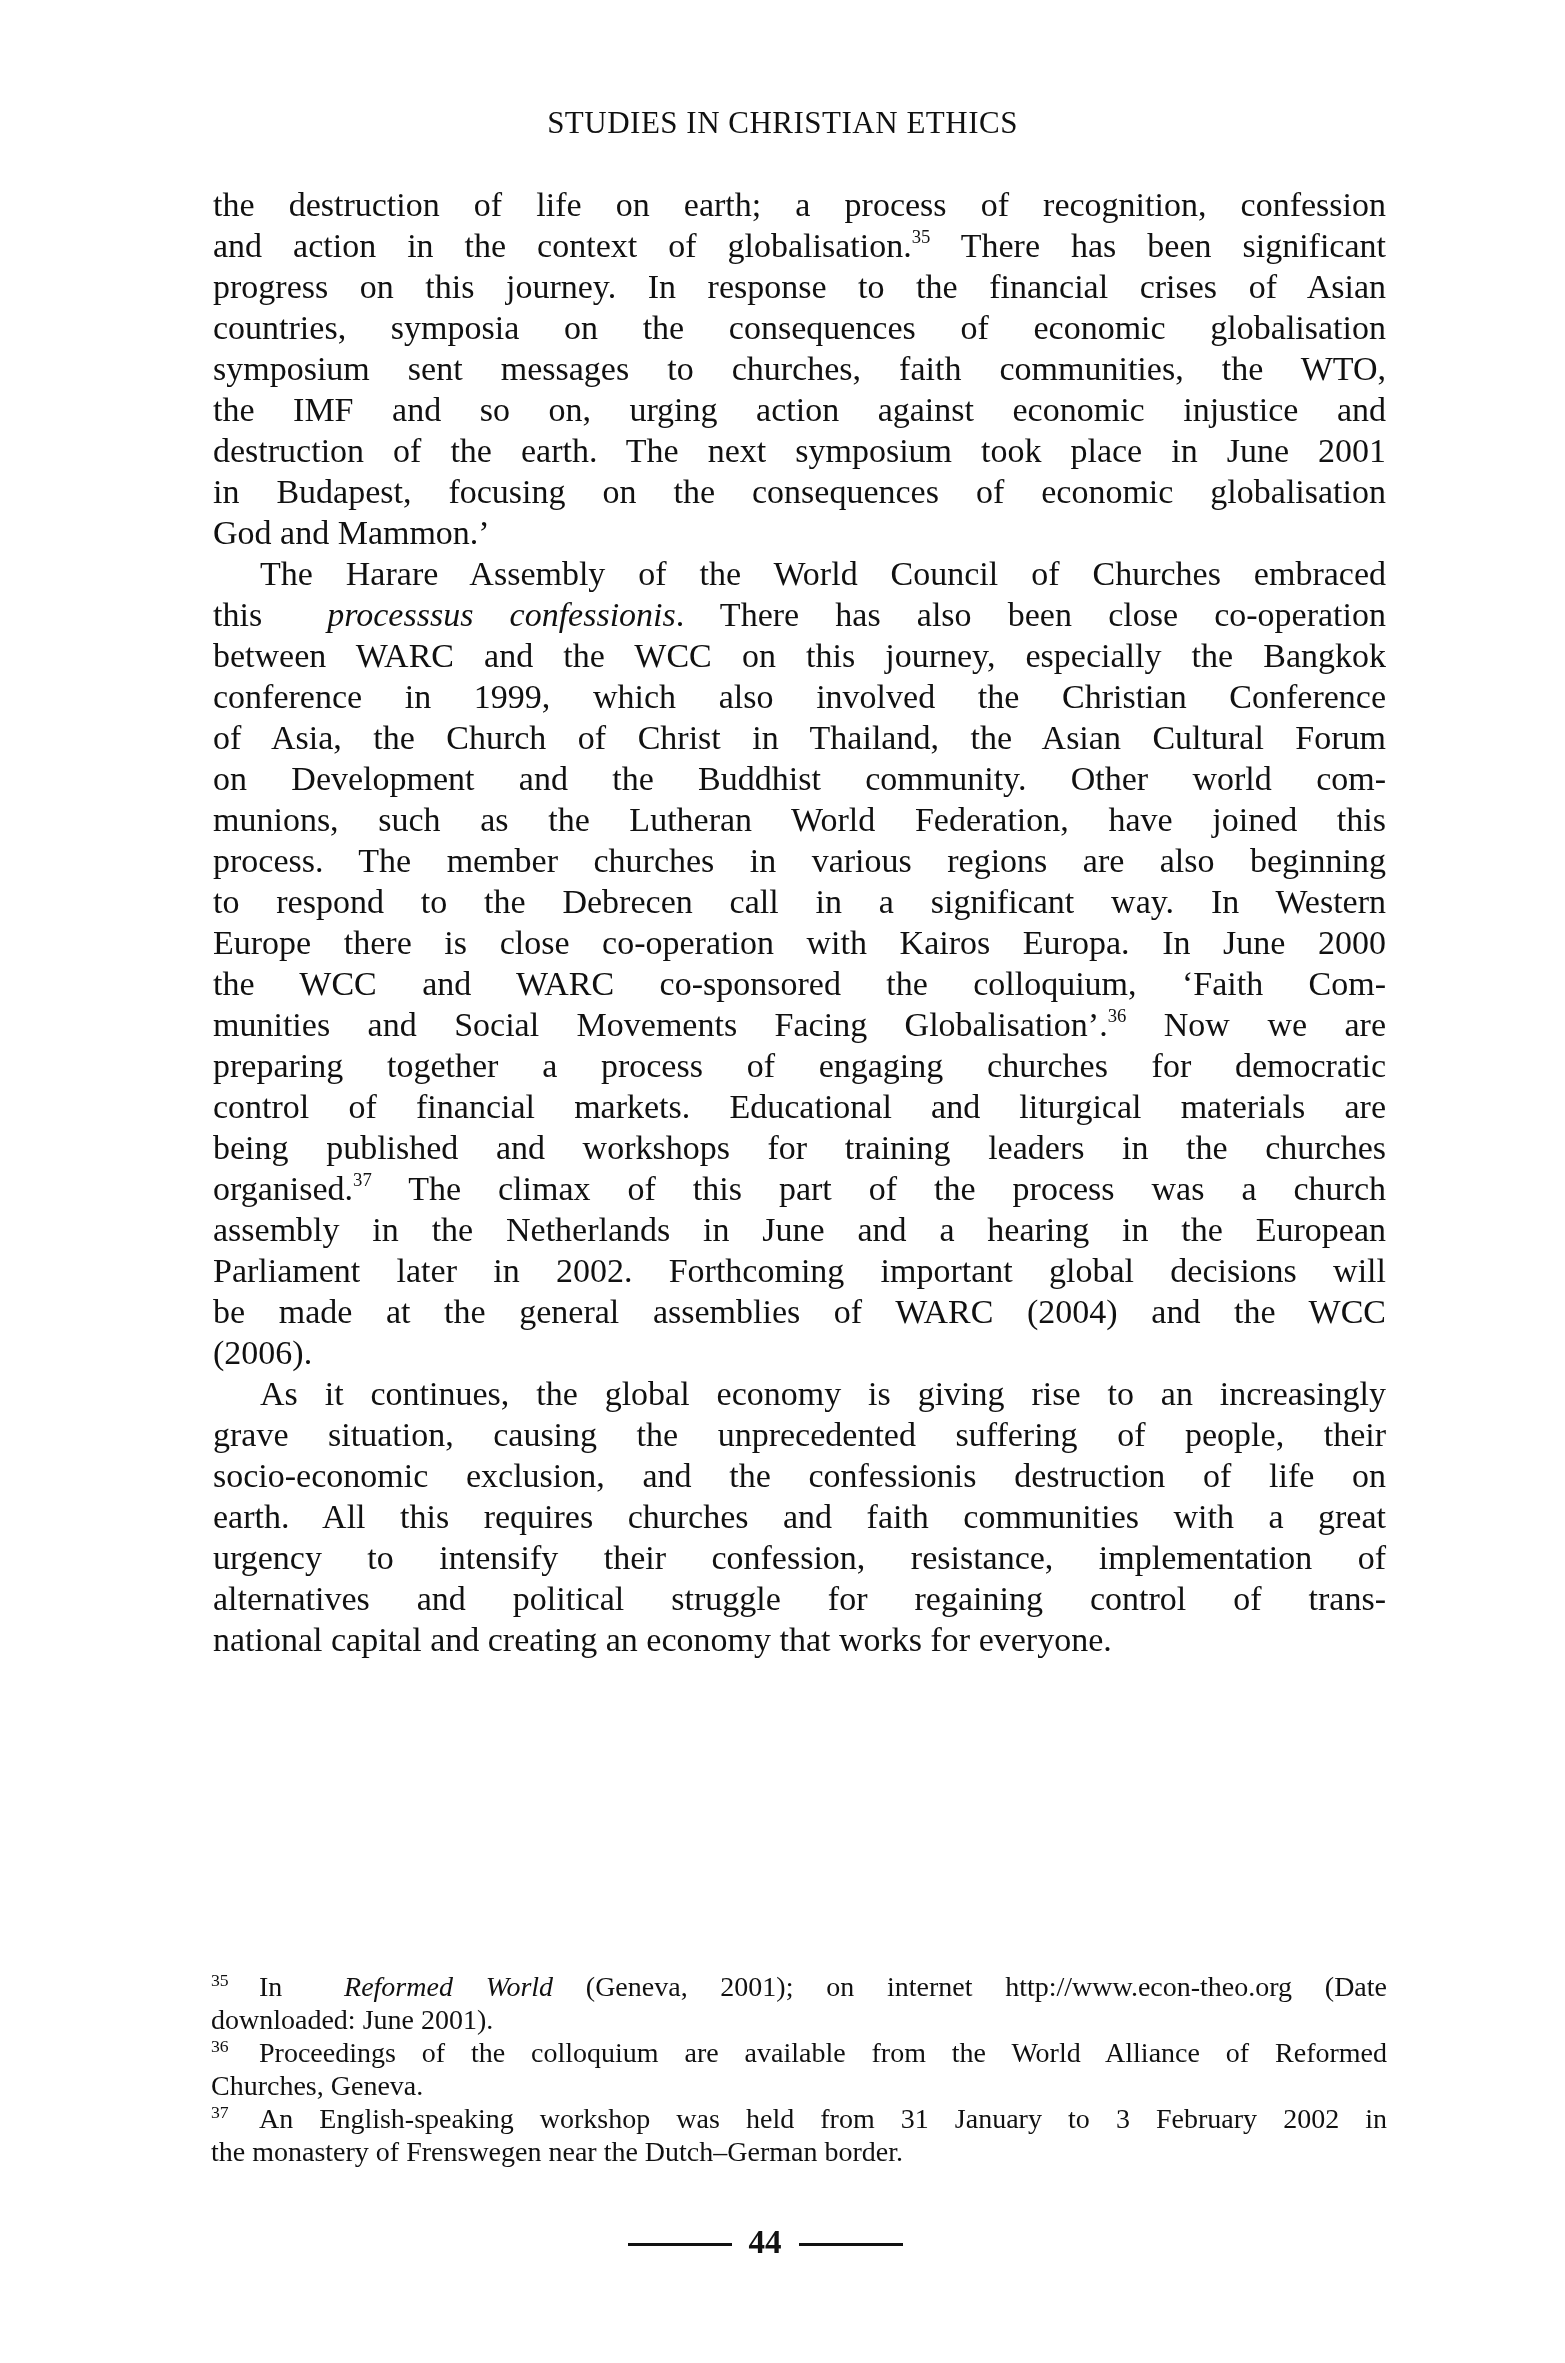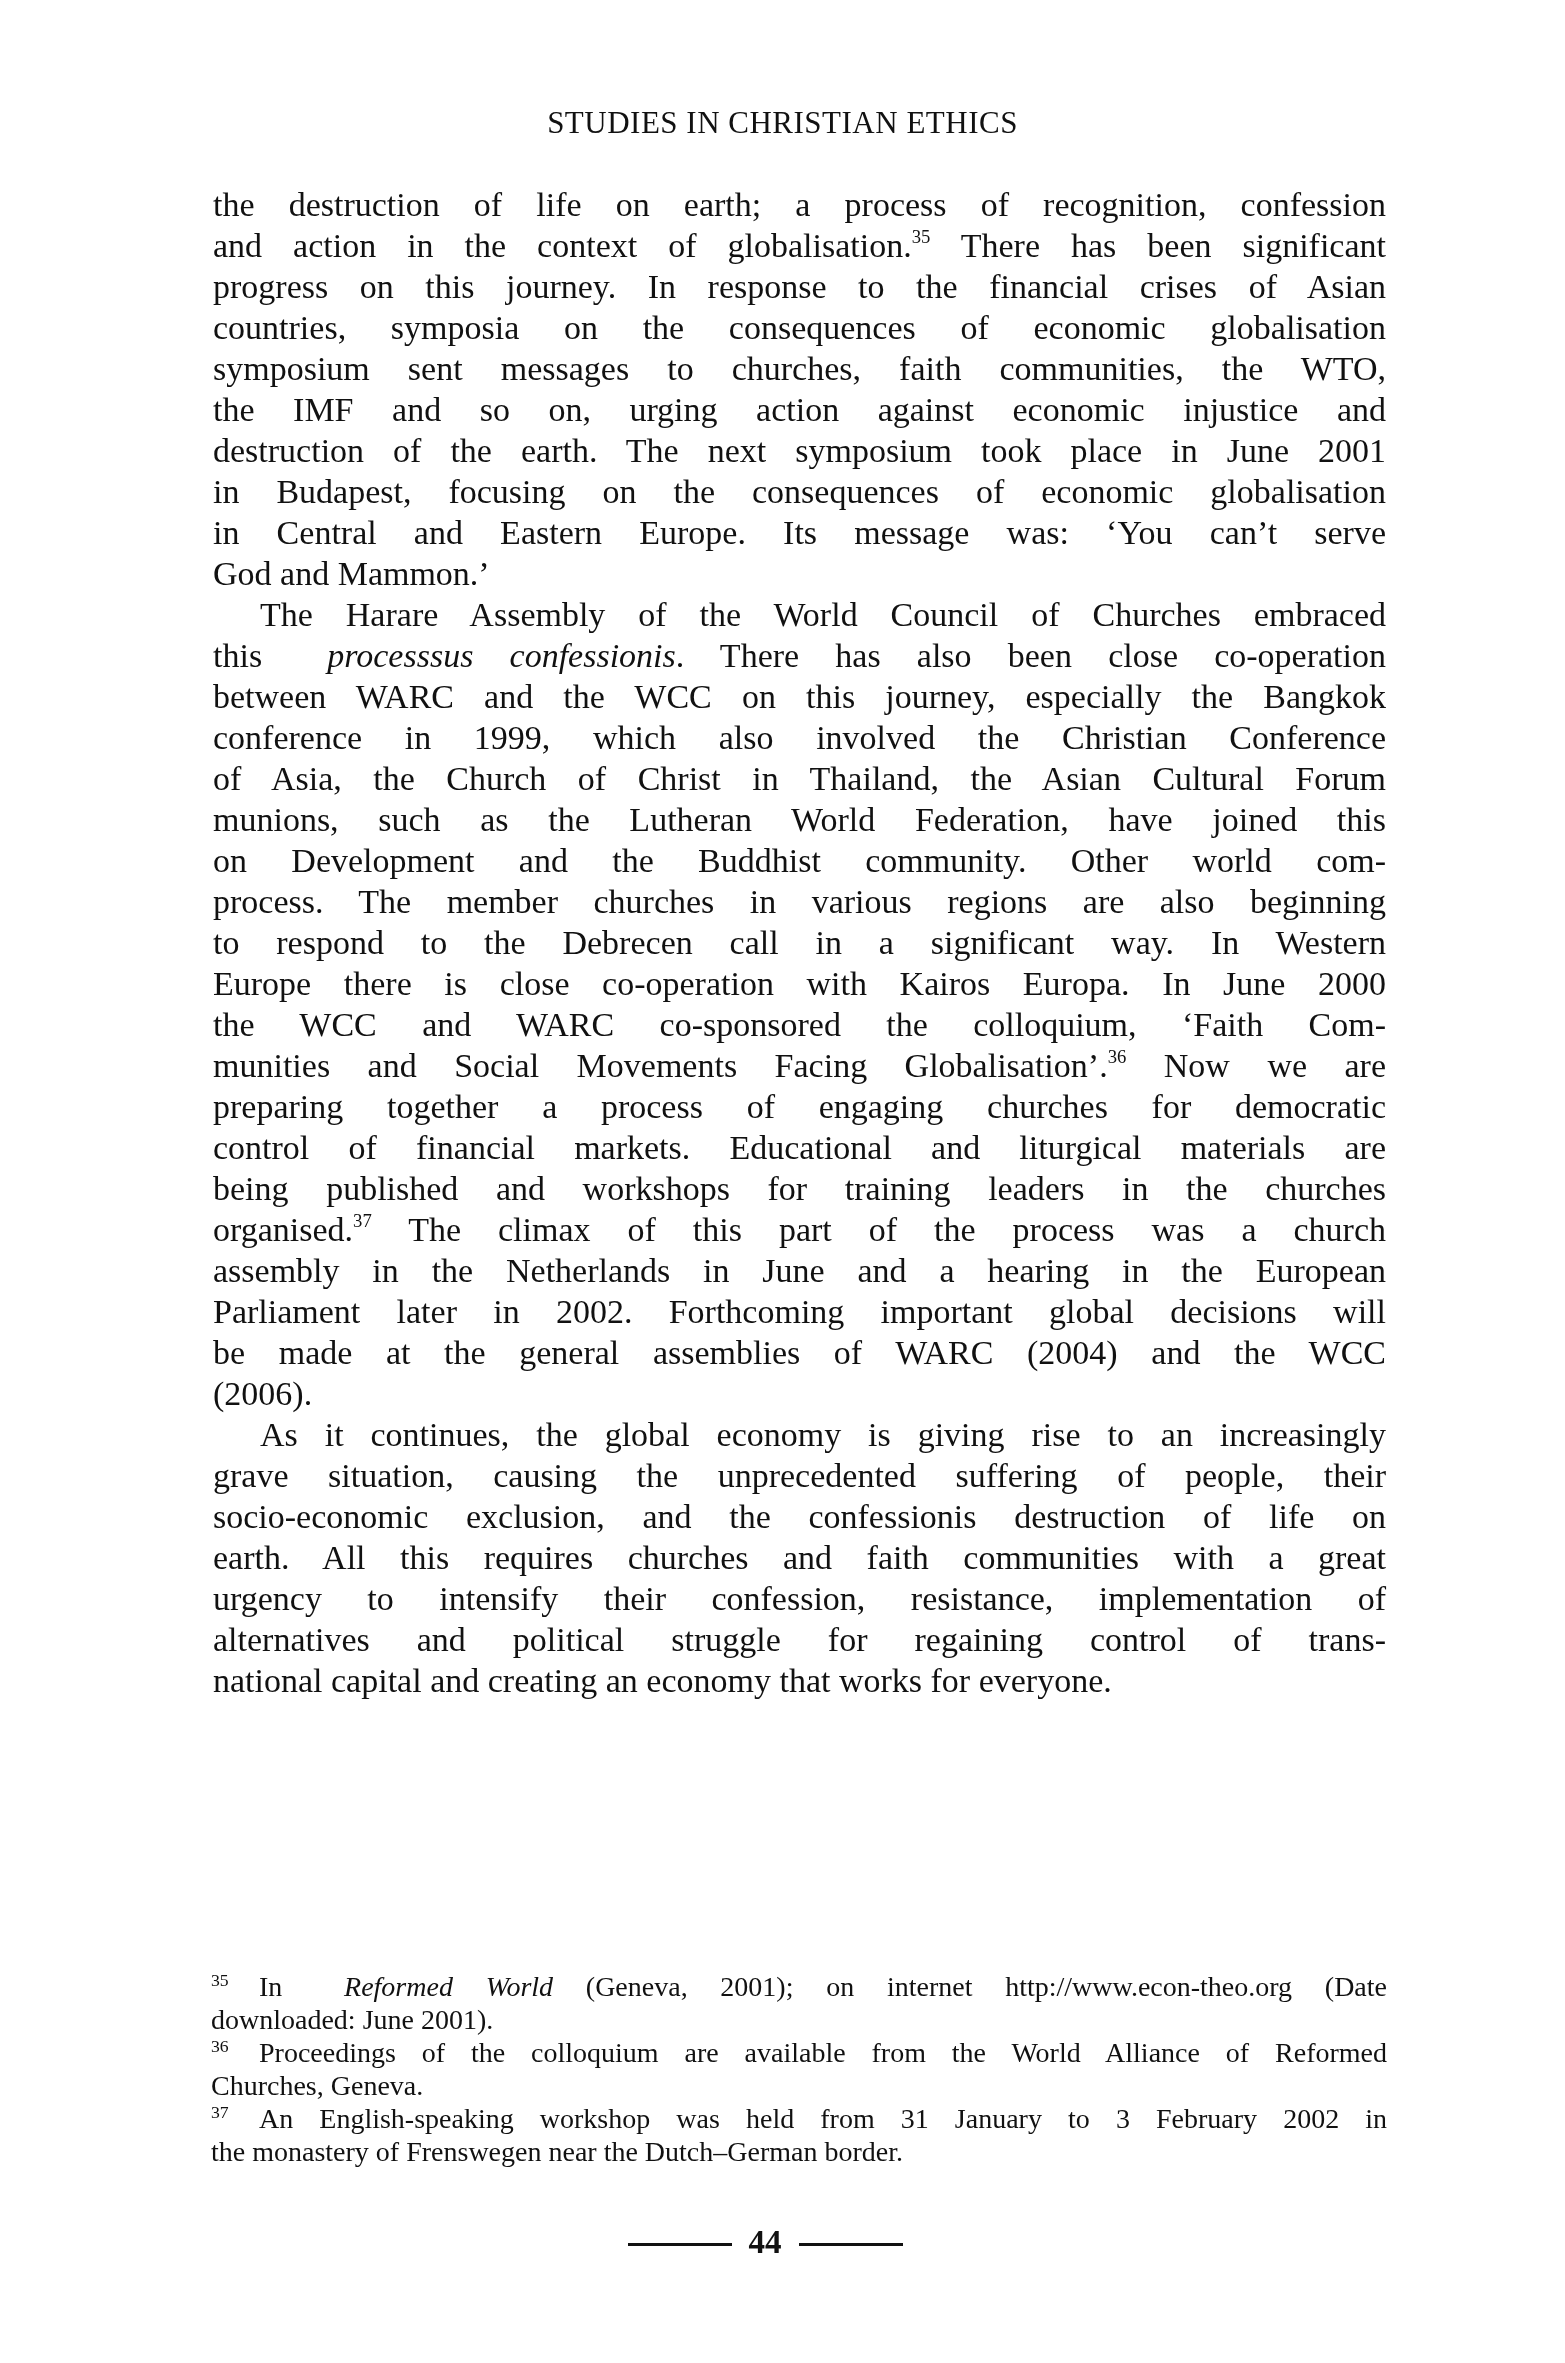--- a/index.html
+++ b/index.html
@@ -113,32 +113,31 @@
 
   <div>
     <span class="line">the destruction of life on earth; a process of recognition, confession</span>
     <span class="line"><span>and action in the context of globalisation.</span><sup>35</sup><span> There has been significant</span></span>
     <span class="line">progress on this journey. In response to the financial crises of Asian</span>
     <span class="line">countries, symposia on the consequences of economic globalisation</span>
     <span class="line">symposium sent messages to churches, faith communities, the WTO,</span>
     <span class="line">the IMF and so on, urging action against economic injustice and</span>
     <span class="line">destruction of the earth. The next symposium took place in June 2001</span>
     <span class="line">in Budapest, focusing on the consequences of economic globalisation</span>
-    <span class="line">in Central and Eastern Europe. Its message was: ‘You can’t serve</span>
     <span class="line last">God and Mammon.’</span>
   </div>
 
   <div>
     <span class="line indent">The Harare Assembly of the World Council of Churches embraced</span>
     <span class="line"><span>this </span><i>processsus confessionis</i><span>. There has also been close co-operation</span></span>
     <span class="line">between WARC and the WCC on this journey, especially the Bangkok</span>
     <span class="line">conference in 1999, which also involved the Christian Conference</span>
     <span class="line">of Asia, the Church of Christ in Thailand, the Asian Cultural Forum</span>
+    <span class="line">on Development and the Buddhist community. Other world com-</span>
     <span class="line">munions, such as the Lutheran World Federation, have joined this</span>
-    <span class="line">on Development and the Buddhist community. Other world com-</span>
     <span class="line">process. The member churches in various regions are also beginning</span>
     <span class="line">to respond to the Debrecen call in a significant way. In Western</span>
     <span class="line">Europe there is close co-operation with Kairos Europa. In June 2000</span>
     <span class="line">the WCC and WARC co-sponsored the colloquium, ‘Faith Com-</span>
     <span class="line"><span>munities and Social Movements Facing Globalisation’.</span><sup>36</sup><span> Now we are</span></span>
     <span class="line">preparing together a process of engaging churches for democratic</span>
     <span class="line">control of financial markets. Educational and liturgical materials are</span>
     <span class="line">being published and workshops for training leaders in the churches</span>
     <span class="line"><span>organised.</span><sup>37</sup><span> The climax of this part of the process was a church</span></span>
     <span class="line">assembly in the Netherlands in June and a hearing in the European</span>

